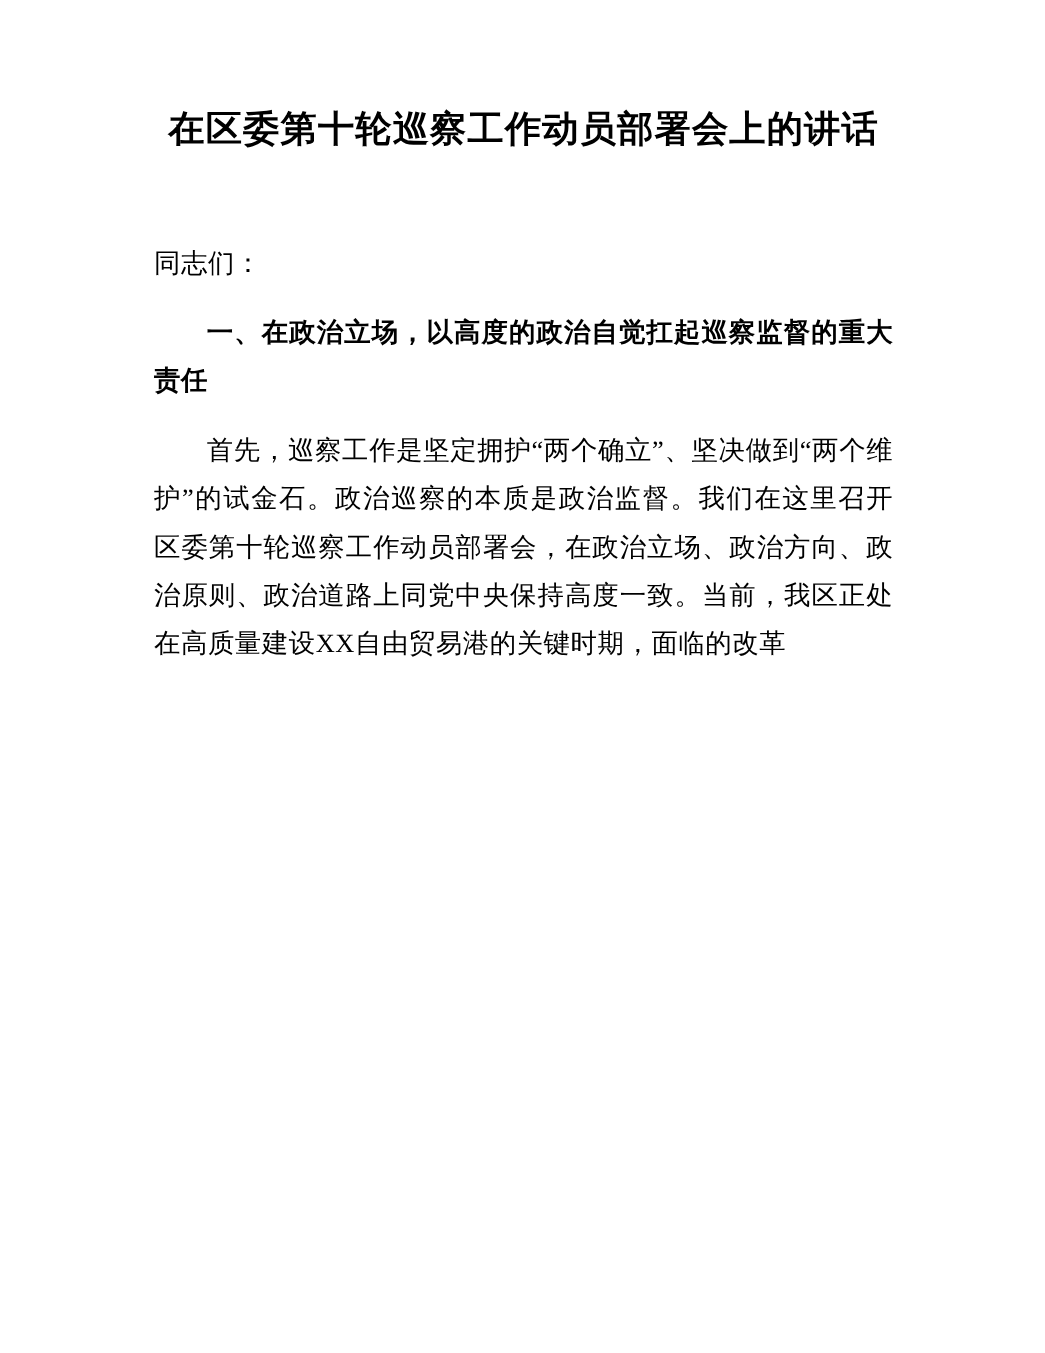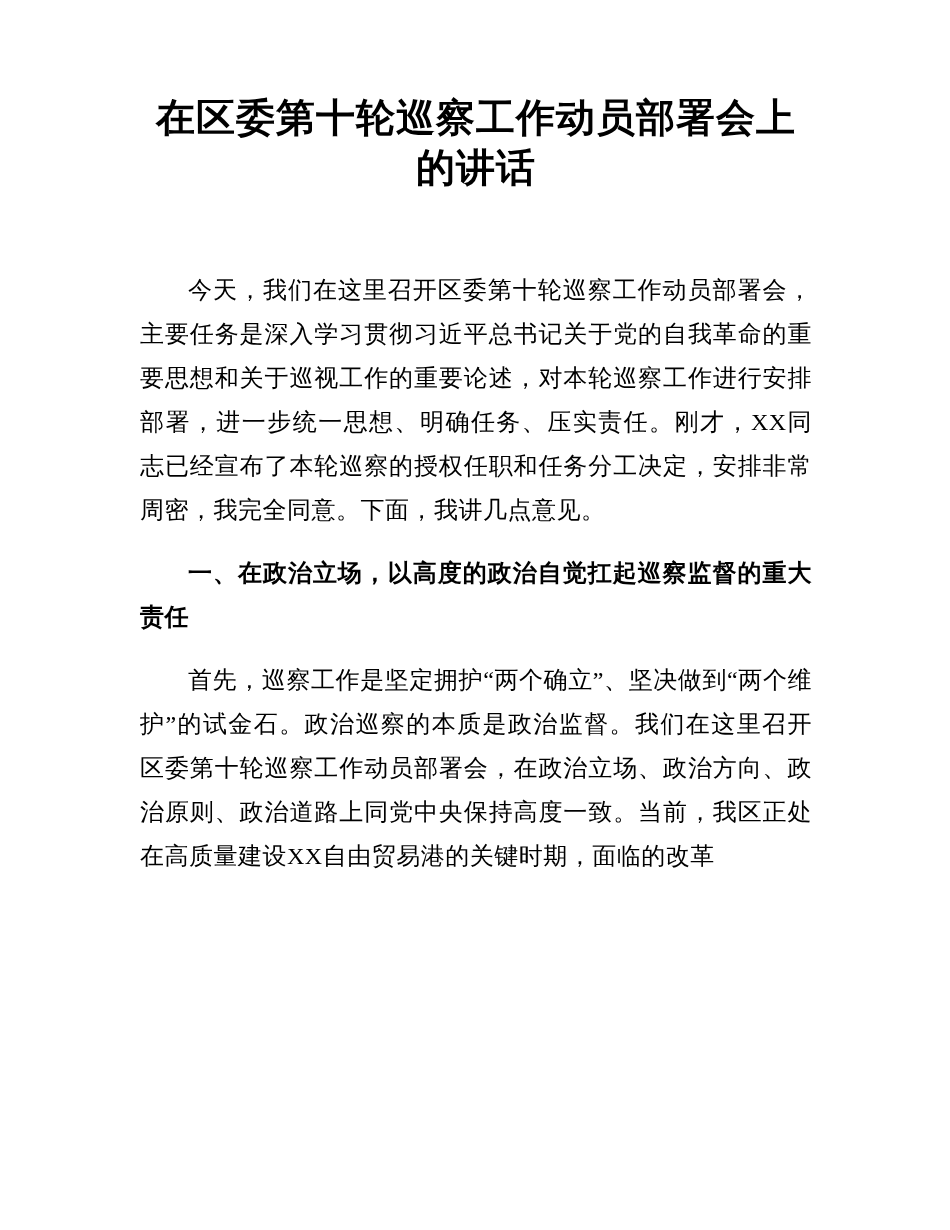--- a/index.html
+++ b/index.html
@@ -17,21 +17,21 @@
   }
   .page {
     box-sizing: border-box;
     width: 950px;
     height: 1230px;
     padding: 92px 138px 40px 140px;
     background: #ffffff;
   }
   .doc-title {
     margin: 0 0 76px 0;
-    font-size: 39px;
+    font-size: 33px;
     line-height: 50px;
     font-weight: bold;
     text-align: center;
     letter-spacing: 1px;
     font-family: "DejaVu Serif", "Liberation Serif", serif;
   }
   .para {
     margin: 0 0 19px 0;
     font-size: 24px;
     line-height: 44px;
@@ -47,20 +47,20 @@
   .section-heading {
     font-weight: bold;
   }
 </style>
 </head>
 <body>
 
 <div class="page">
   <h1 class="doc-title">在区委第十轮巡察工作动员部署会上的讲话</h1>
 
+  <p class="para salutation">同志们：</p>
 
-  <p class="para indent">今天，我们在这里召开区委第十轮巡察工作动员部署会，主要任务是深入学习贯彻习近平总书记关于党的自我革命的重要思想和关于巡视工作的重要论述，对本轮巡察工作进行安排部署，进一步统一思想、明确任务、压实责任。刚才，XX同志已经宣布了本轮巡察的授权任职和任务分工决定，安排非常周密，我完全同意。下面，我讲几点意见。</p>
 
   <p class="para indent section-heading">一、在政治立场，以高度的政治自觉扛起巡察监督的重大责任</p>
 
 
   <p class="para indent">首先，巡察工作是坚定拥护“两个确立”、坚决做到“两个维护”的试金石。政治巡察的本质是政治监督。我们在这里召开区委第十轮巡察工作动员部署会，在政治立场、政治方向、政治原则、政治道路上同党中央保持高度一致。当前，我区正处在高质量建设XX自由贸易港的关键时期，面临的改革</p>
 </div>
 
 </body></html>

